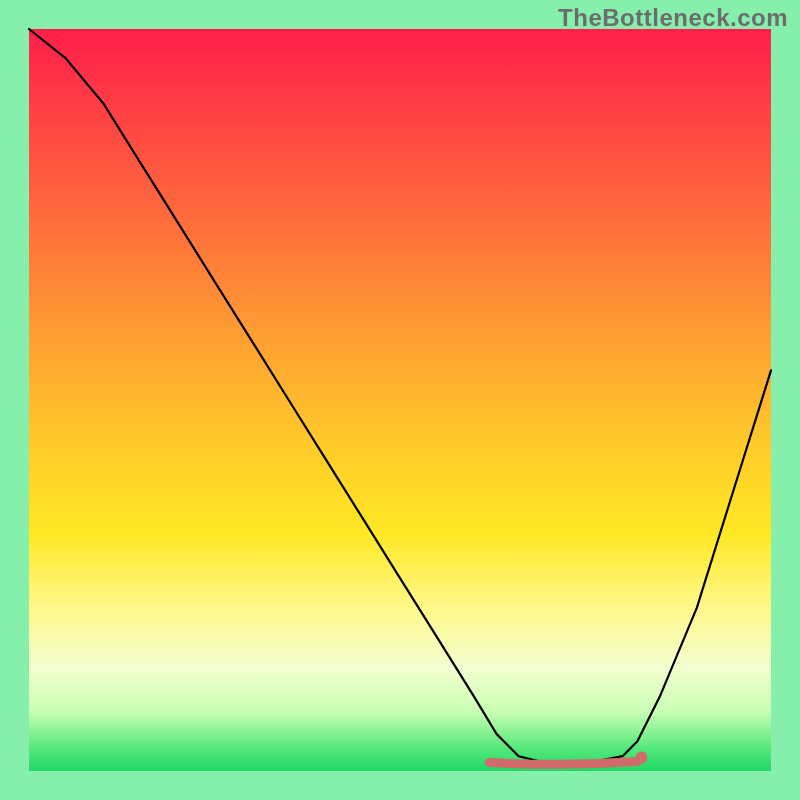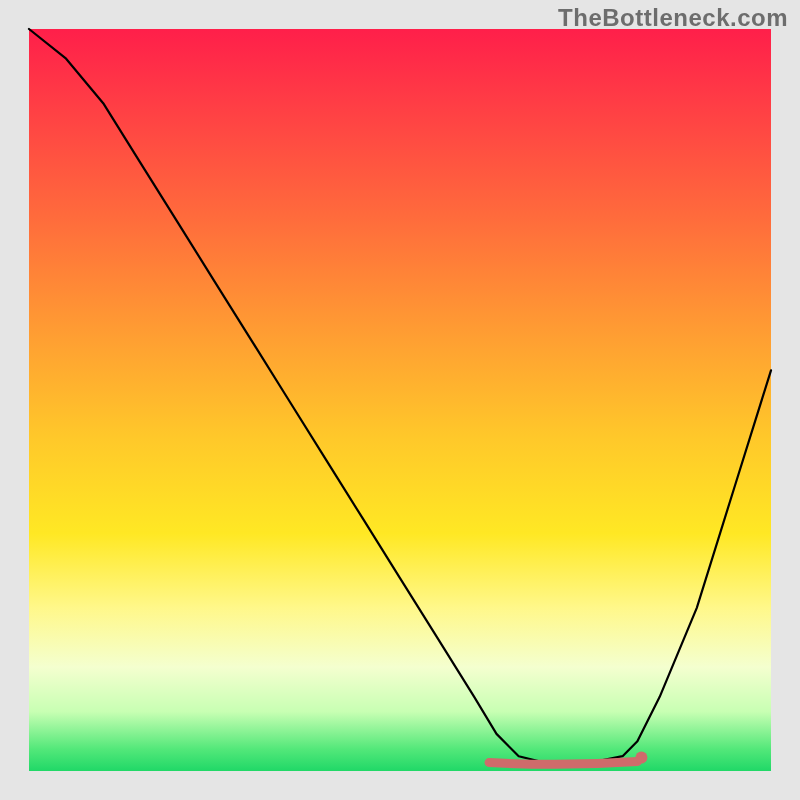--- a/index.html
+++ b/index.html
@@ -9,21 +9,21 @@
     height: 800px;
     background: #000;
     overflow: hidden;
   }
   .frame {
     position: absolute;
     left: 0;
     top: 0;
     width: 800px;
     height: 800px;
-    background: #e5e5e5;
+    background: #86efac;
   }
   .plot-area {
     position: absolute;
     left: 29px;
     top: 29px;
     width: 742px;
     height: 742px;
     
     background: linear-gradient(to bottom,
       #ff1f4a 0%,

